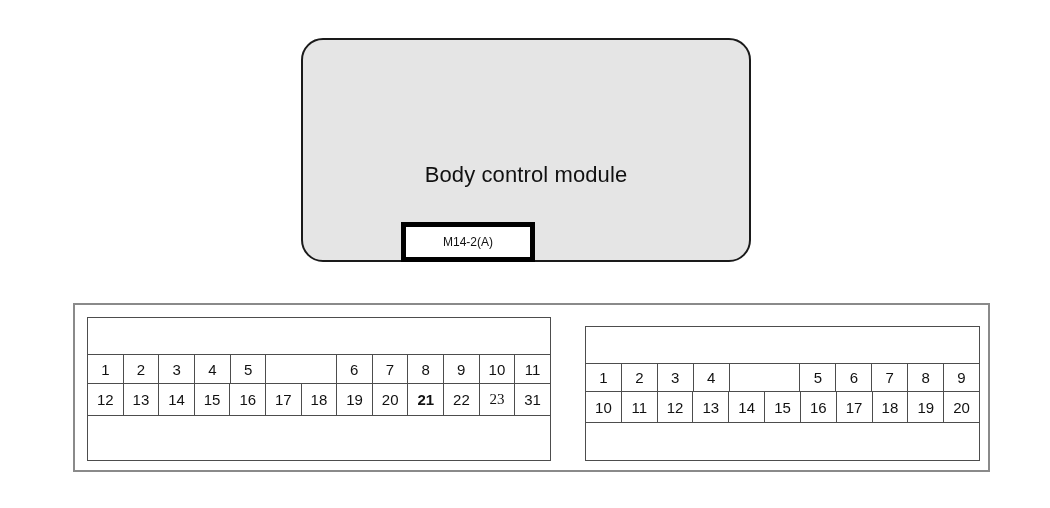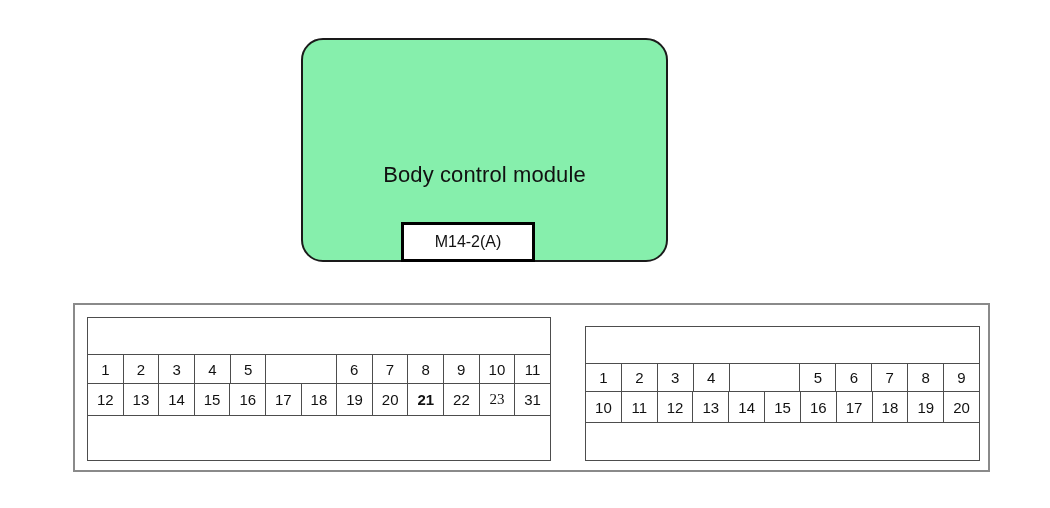--- a/index.html
+++ b/index.html
@@ -20,51 +20,51 @@
     height: 508px;
     background: #ffffff;
     overflow: hidden;
   }
 
   
   .module {
     position: absolute;
     left: 301px;
     top: 38px;
-    width: 367px;
+    width: 450px;
     height: 224px;
     border: 2px solid #1a1a1a;
     border-radius: 22px;
-    background: #86efac;
+    background: #e5e5e5;
     box-sizing: border-box;
   }
   .module-title {
     position: absolute;
     left: 0;
     right: 0;
     top: 122px;
     text-align: center;
     font-size: 22px;
     line-height: 26px;
     letter-spacing: 0.1px;
     color: #111111;
     white-space: nowrap;
   }
 
   
   .tab {
     position: absolute;
     height: 40px;
     background: #ffffff;
-    border: 3px solid #000000;
+    border: 5px solid #000000;
     box-sizing: border-box;
     display: flex;
     align-items: center;
     justify-content: center;
-    font-size: 16px;
+    font-size: 12px;
     line-height: 20px;
     color: #111111;
     white-space: nowrap;
   }
   .tab-a { left: 401px; top: 222px; width: 134px; }
   .tab-b { left: 552px; top: 222px; width: 135px; }
 
   
   .frame {
     position: absolute;

